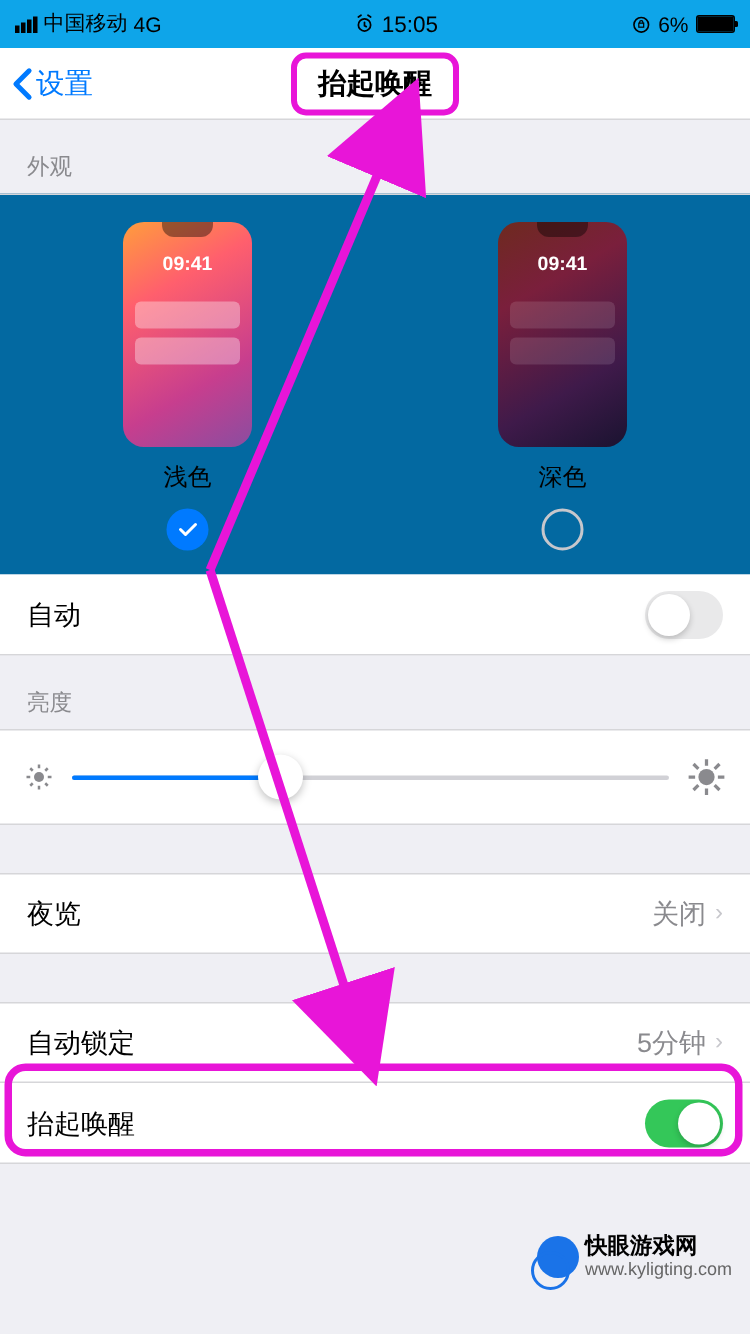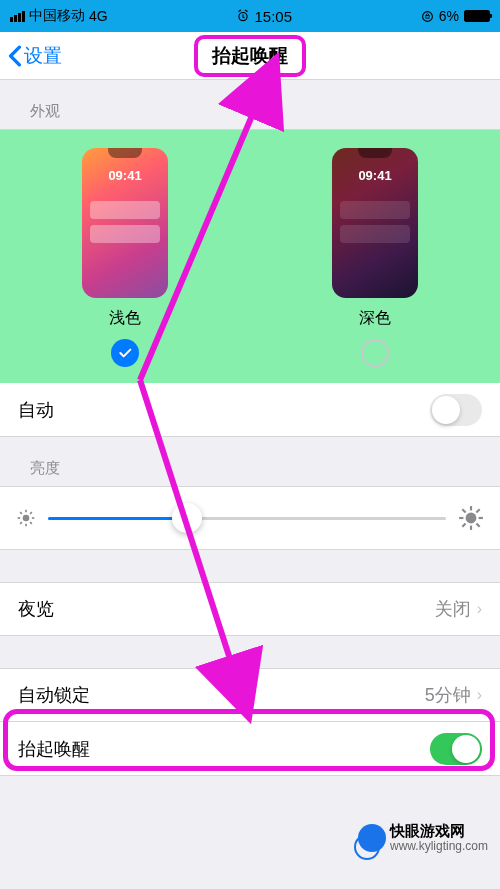--- a/index.html
+++ b/index.html
@@ -52,24 +52,23 @@
       font-weight: 600;
       color: #000;
       border: 4px solid #e815d8;
       border-radius: 10px;
       padding: 4px 14px;
     }
     .section-header {
       padding: 22px 18px 8px;
       font-size: 15px;
       color: #8a8a8e;
-      margin-left: 12px;
     }
     .appearance-row {
-      background: #86efac;
+      background: #0369a1;
       display: flex;
       justify-content: space-around;
       padding: 18px 0 16px;
       border-top: 1px solid #d6d6d9;
     }
     .appearance-option { display: flex; flex-direction: column; align-items: center; gap: 10px; }
     .phone-mock {
       width: 86px;
       height: 150px;
       border-radius: 14px;

